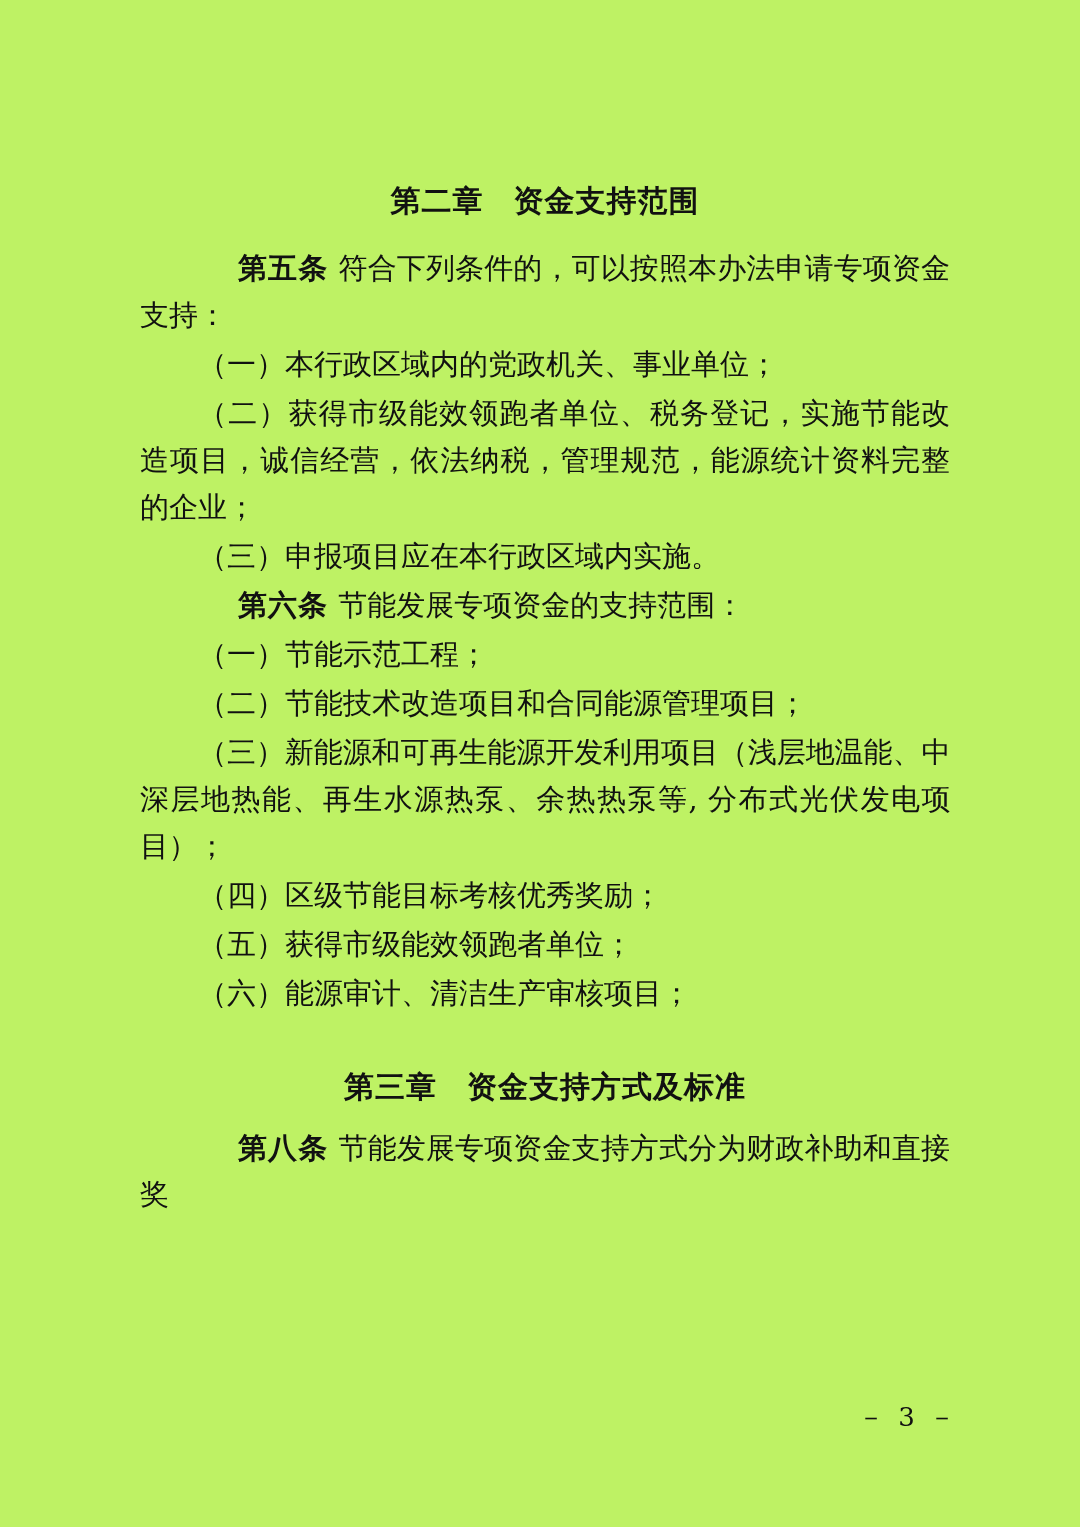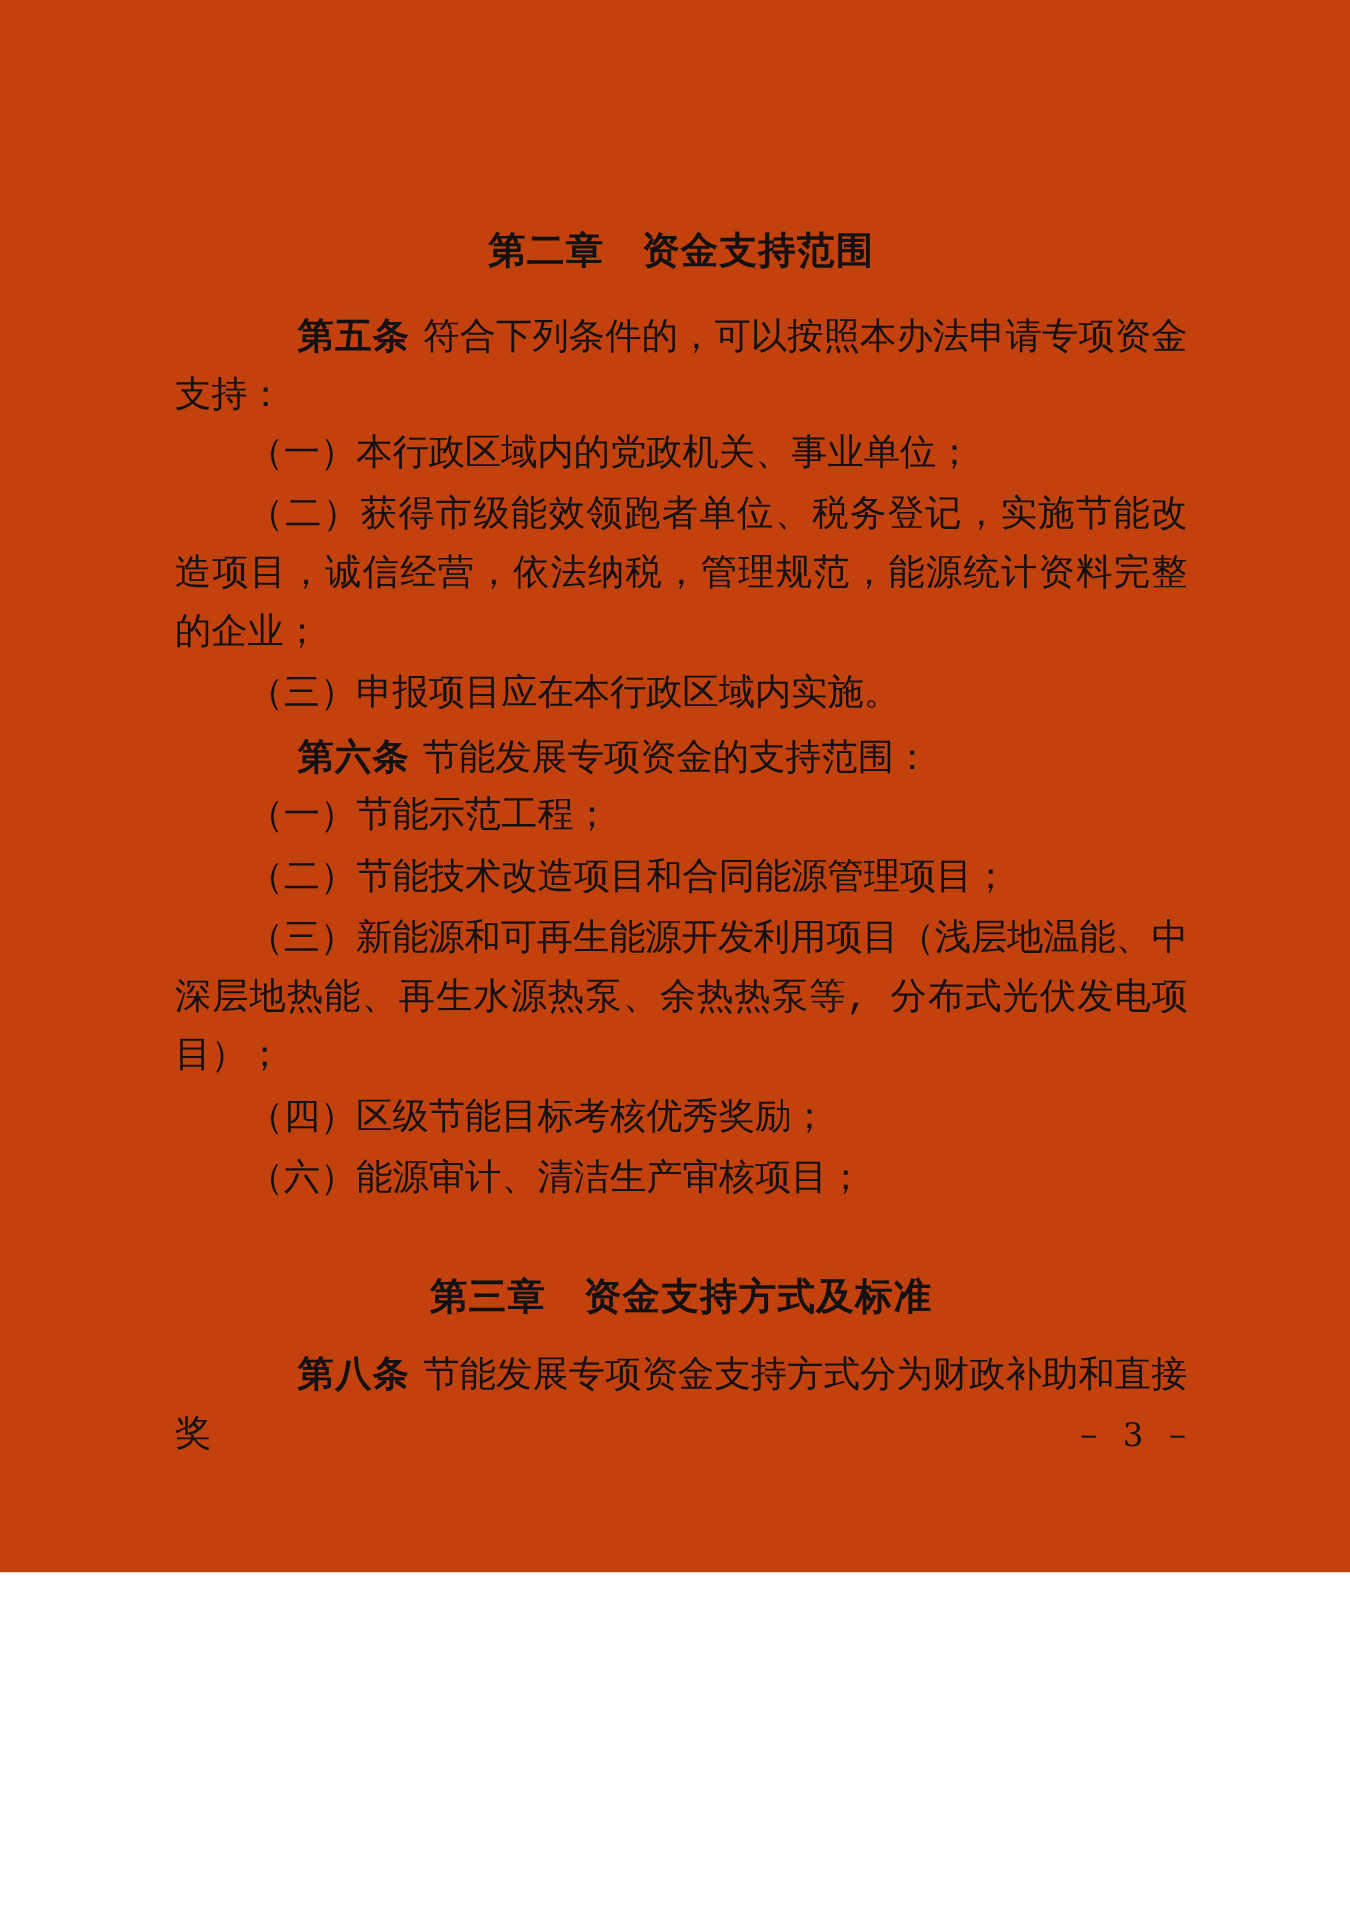--- a/index.html
+++ b/index.html
@@ -3,23 +3,23 @@
 <meta charset="utf-8">
 <style>
   html, body {
     margin: 0;
     padding: 0;
     background: #ffffff;
   }
   .page {
     position: relative;
     width: 1080px;
-    height: 1258px;
+    height: 1527px;
     margin: 0 auto;
-    background: #c2410c;
+    background: #bef264;
     font-family: "DejaVu Serif", "Liberation Serif", serif;
     color: #111111;
     overflow: hidden;
   }
   .content {
     position: absolute;
     left: 140px;
     top: 178px;
     width: 810px;
   }
@@ -47,21 +47,20 @@
     font-weight: bold;
     letter-spacing: 1px;
     margin-left: 40px;
   }
   .para .art-sp {
     display: inline-block;
     width: 0.35em;
   }
   .para.item {
     text-indent: 2em;
-    font-family: Liberation Mono, monospace;
   }
   .para.tight {
     letter-spacing: -0.4px;
   }
   .chapter-heading.second {
     margin-top: 47px;
     margin-bottom: 16px;
   }
   .page-number {
     position: absolute;
@@ -92,20 +91,21 @@
     <p class="para item">（三）申报项目应在本行政区域内实施。</p>
 
     <p class="para">
       <span class="art">第六条</span><span class="art-sp"></span><span>节能发展专项资金的支持范围：</span>
     </p>
 
     <p class="para item">（一）节能示范工程；</p>
     <p class="para item">（二）节能技术改造项目和合同能源管理项目；</p>
     <p class="para item tight">（三）新能源和可再生能源开发利用项目（浅层地温能、中深层地热能、再生水源热泵、余热热泵等, 分布式光伏发电项目）；</p>
     <p class="para item">（四）区级节能目标考核优秀奖励；</p>
+    <p class="para item">（五）获得市级能效领跑者单位；</p>
     <p class="para item">（六）能源审计、清洁生产审核项目；</p>
 
 
     <h2 class="chapter-heading second">
       <span>第三章</span><span class="gap"></span><span>资金支持方式及标准</span>
     </h2>
 
     <p class="para">
       <span class="art">第八条</span><span class="art-sp"></span><span>节能发展专项资金支持方式分为财政补助和直接奖</span>
     </p>

